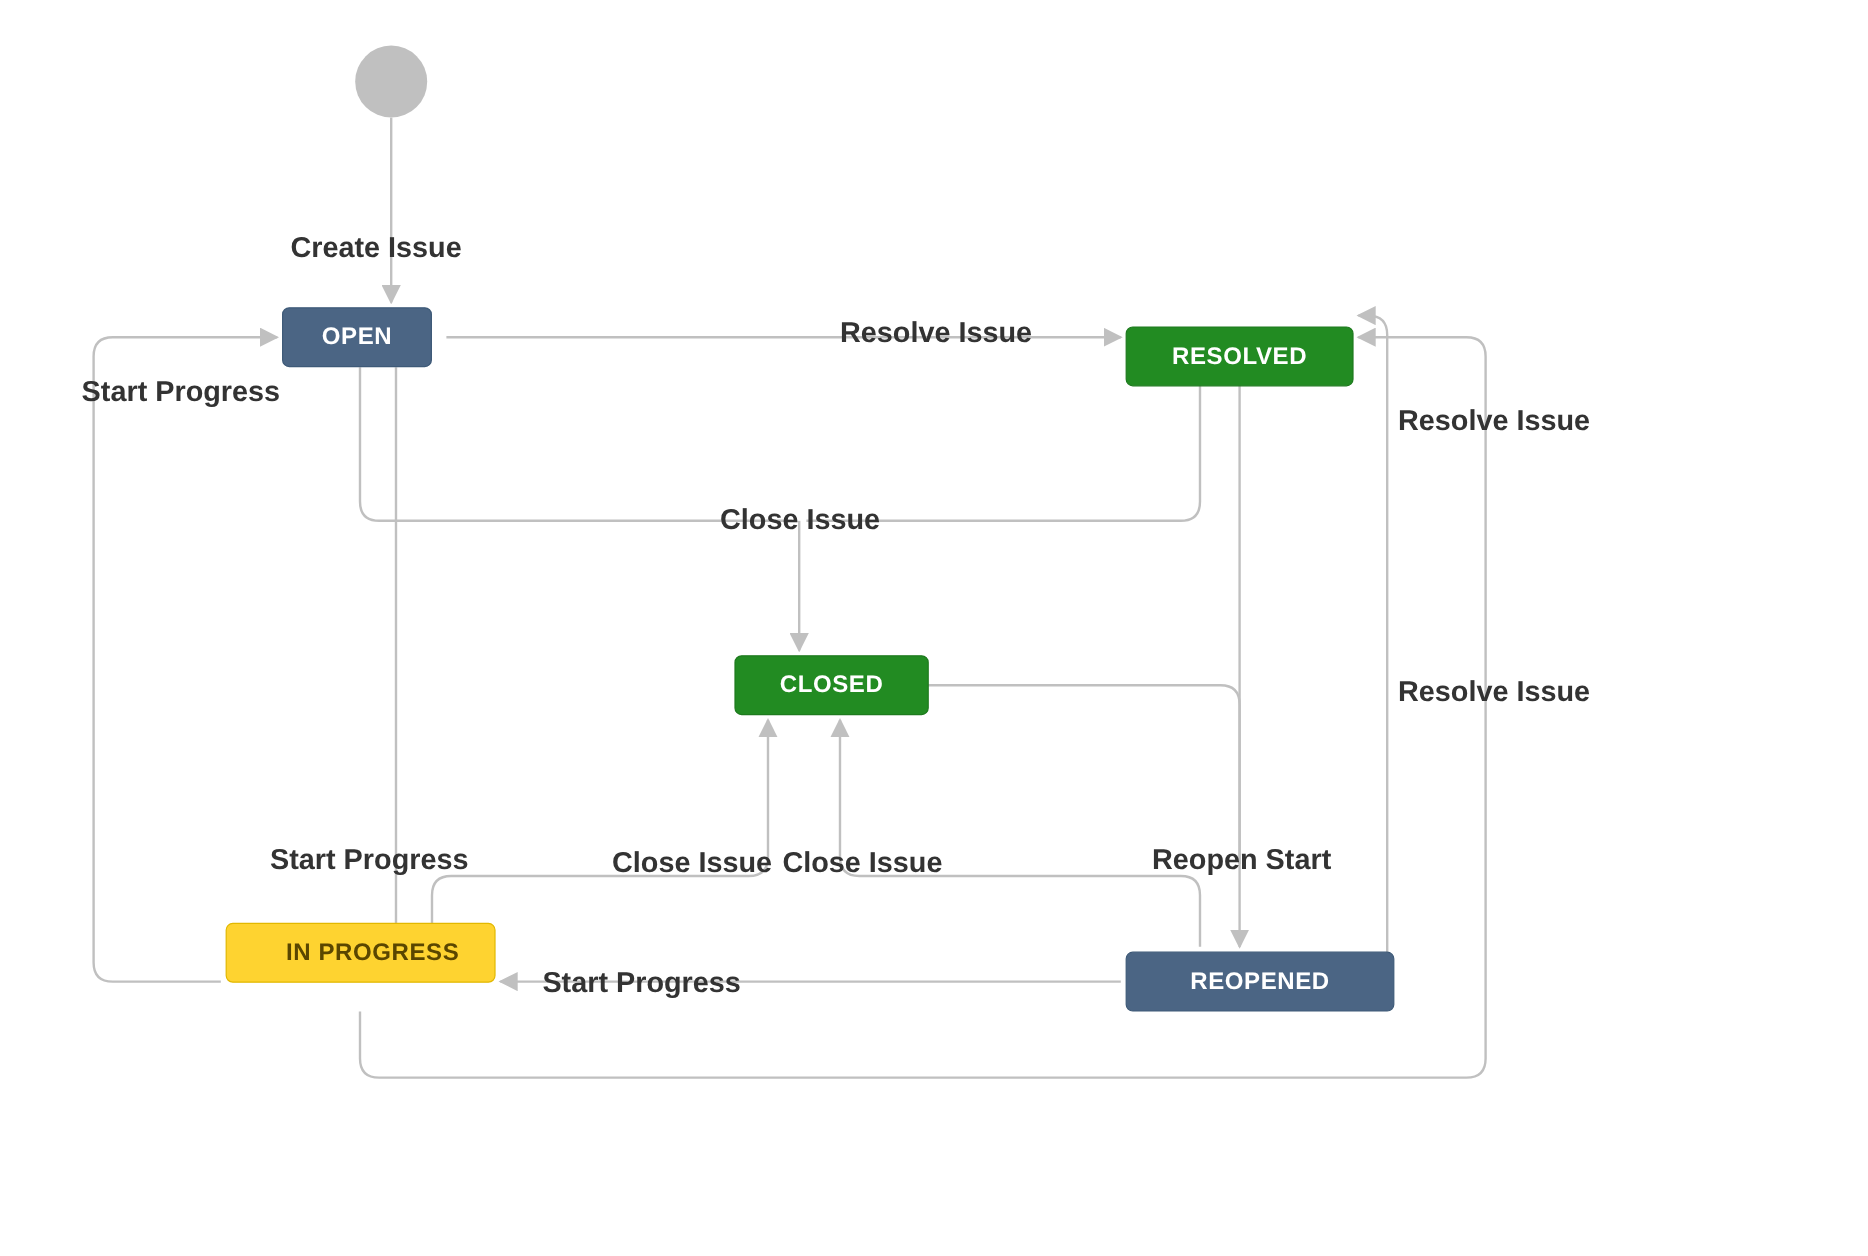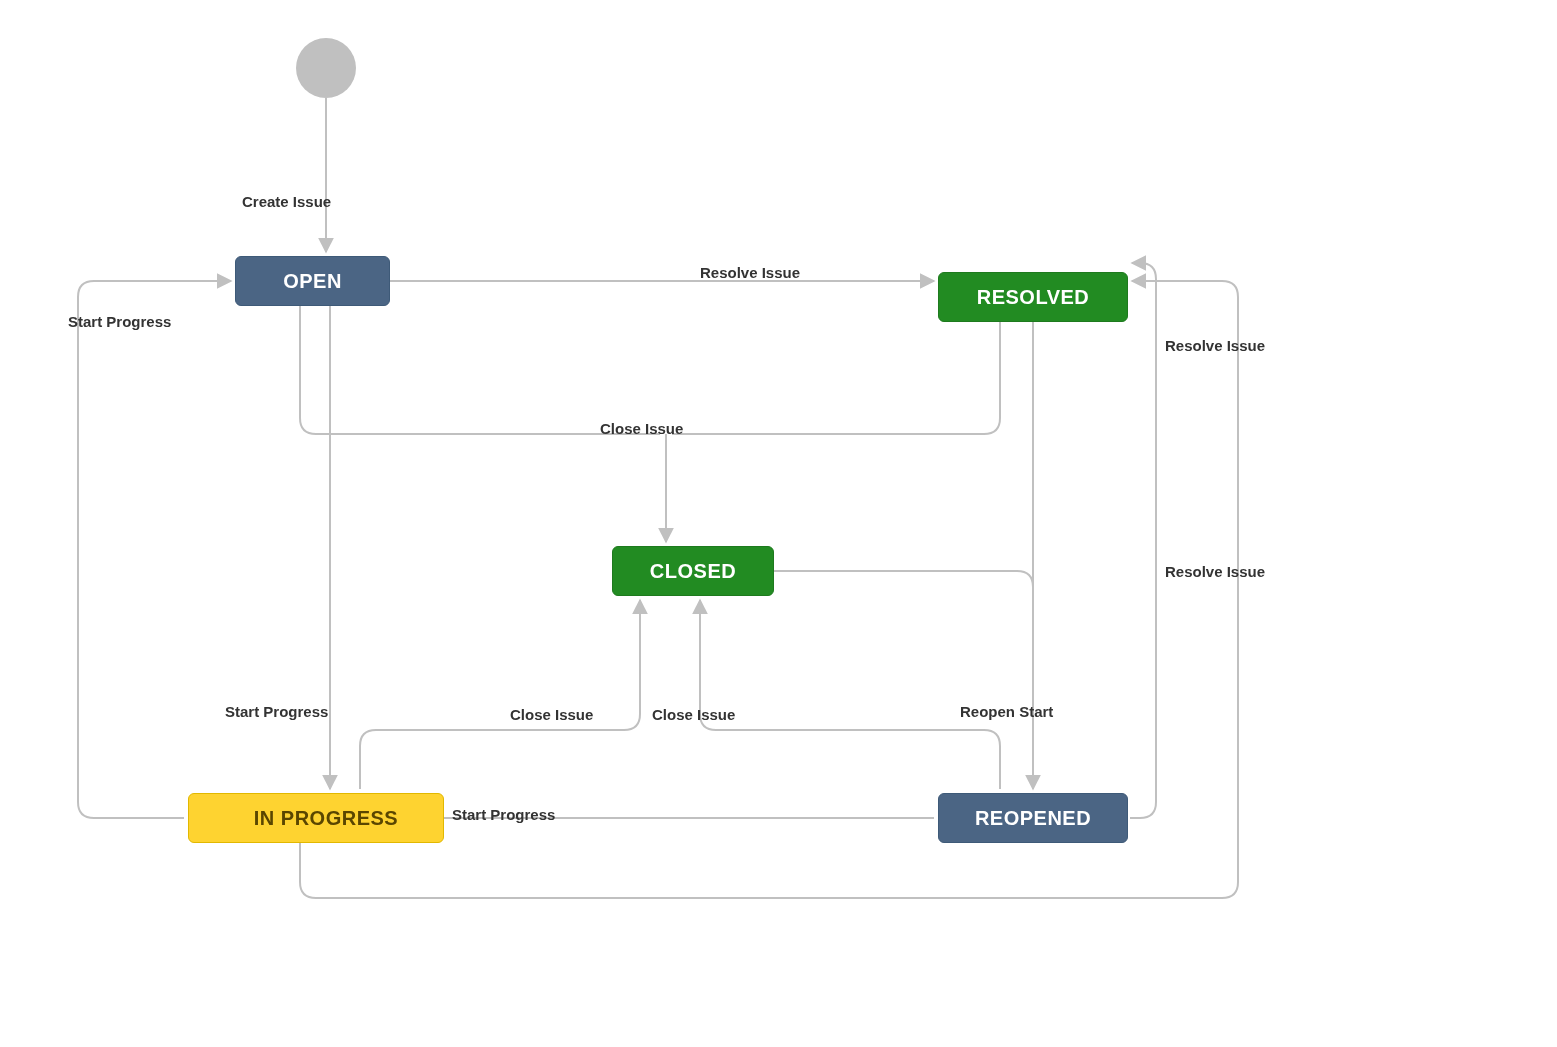--- a/index.html
+++ b/index.html
@@ -26,21 +26,21 @@
     box-sizing: border-box;
     font-size: 20px;
   }
   .state.blue   { background: #4b6584; color: #ffffff; border: 1px solid #3e5a78; }
   .state.green  { background: #228B22; color: #ffffff; border: 1px solid #1e7a1e; }
   .state.yellow { background: #fed330; color: #5a4600; border: 1px solid #e2b800; }
 
   
   .edge-label {
     position: absolute;
-    font-size: 15px;
+    font-size: 24px;
     font-weight: 600;
     color: #333333;
     white-space: nowrap;
   }
 
   svg.edges { position: absolute; left: 0; top: 0; pointer-events: none; }
 </style>
 </head>
 <body>
 
@@ -77,25 +77,25 @@
 
     <path d="M 934 818 L 417 818" fill="none" stroke="#C0C0C0" stroke-width="2" marker-end="url(#arrow)"></path>
 
     <path d="M 750 571 L 1017 571 Q 1033 571 1033 587 L 1033 720" fill="none" stroke="#C0C0C0" stroke-width="2"></path>
 
     <path d="M 300 843 L 300 882 Q 300 898 316 898 L 1222 898 Q 1238 898 1238 882 L 1238 297 Q 1238 281 1222 281 L 1132 281" fill="none" stroke="#C0C0C0" stroke-width="2" marker-end="url(#arrow)"></path>
 
     <path d="M 1130 818 L 1140 818 Q 1156 818 1156 802 L 1156 279 Q 1156 263 1140 263 L 1132 263" fill="none" stroke="#C0C0C0" stroke-width="2" marker-end="url(#arrow)"></path>
   </svg>
 
-  <div class="state blue" style="left:235px;  top:256px; width:155px;">OPEN</div>
+  <div class="state blue" style="left:235px;  top:256px; width:125px;">OPEN</div>
   <div class="state green" style="left:938px;  top:272px; width:190px;">RESOLVED</div>
   <div class="state green" style="left:612px;  top:546px; width:162px;">CLOSED</div>
-  <div class="state yellow" style="left:188px;  top:793px; width:256px;padding-left:20px;">IN PROGRESS</div>
-  <div class="state blue" style="left:938px;  top:793px; width:190px;">REOPENED</div>
+  <div class="state yellow" style="left:188px;  top:769px; width:225px;padding-left:20px;">IN PROGRESS</div>
+  <div class="state blue" style="left:938px;  top:793px; width:224px;">REOPENED</div>
 
   <div class="edge-label" style="left:242px;  top:193px;">Create Issue</div>
   <div class="edge-label" style="left:700px;  top:264px;">Resolve Issue</div>
   <div class="edge-label" style="left:68px;   top:313px;">Start Progress</div>
   <div class="edge-label" style="left:600px;  top:420px;">Close Issue</div>
   <div class="edge-label" style="left:510px;  top:706px;">Close Issue</div>
   <div class="edge-label" style="left:652px;  top:706px;">Close Issue</div>
   <div class="edge-label" style="left:225px;  top:703px;">Start Progress</div>
   <div class="edge-label" style="left:452px;  top:806px;">Start Progress</div>
   <div class="edge-label" style="left:960px;  top:703px;">Reopen Start</div>

